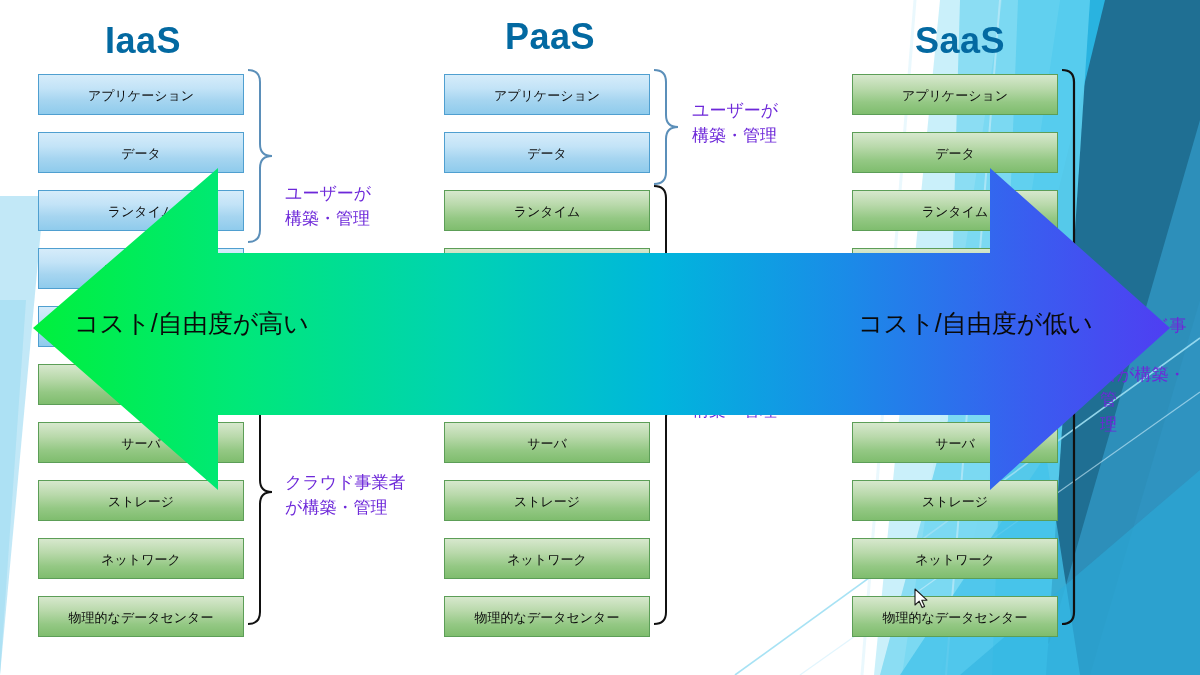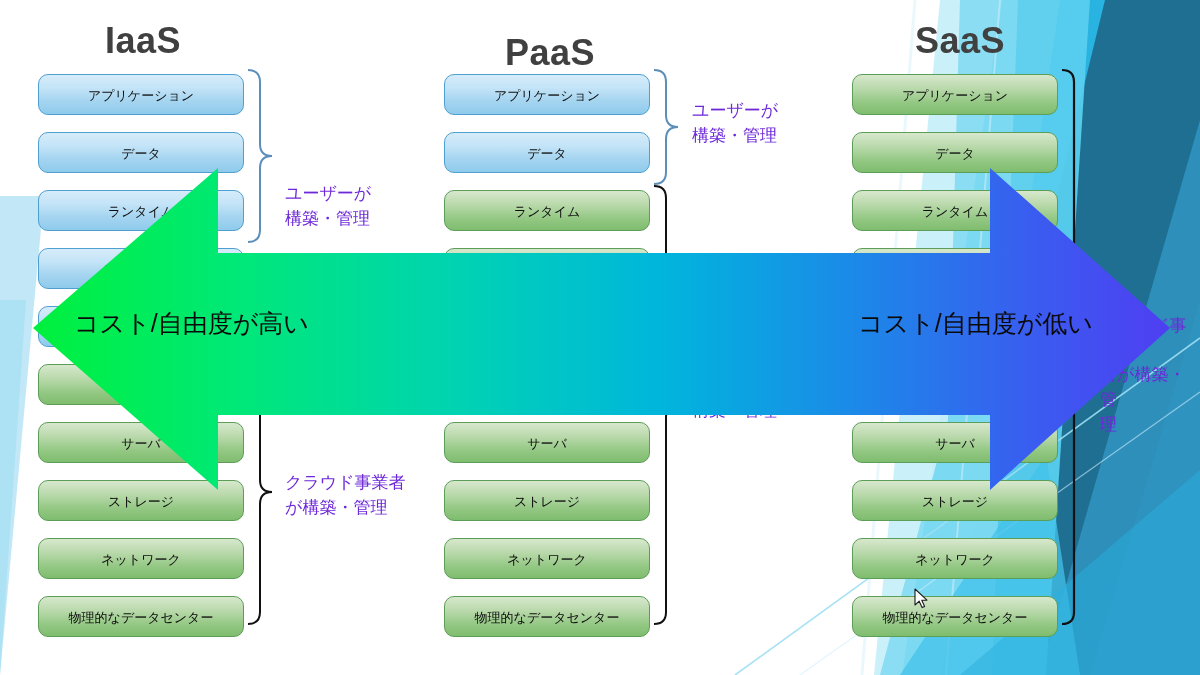--- a/index.html
+++ b/index.html
@@ -12,41 +12,41 @@
   #stage{position:absolute;left:0;top:0;width:1200px;height:675px;overflow:hidden;background:#fff;}
 
   
   #bg{position:absolute;left:0;top:0;width:1200px;height:675px;}
 
   
   .col-title{
     position:absolute;
     font-weight:bold;
     font-size:36px;
-    color:#404040;
+    color:#0369a1;
     letter-spacing:.5px;
     text-align:center;
     width:220px;
     font-family:"Liberation Serif","DejaVu Serif",serif;
   }
   .col-title.sans{font-family:"Liberation Sans","DejaVu Sans",sans-serif;}
 
   
   .stack{position:absolute;width:208px;}
   .box{
     position:absolute;
     left:0;
     width:206px;
     height:41px;
     line-height:41px;
     text-align:center;
     font-size:13px;
     color:#0d0d0d;
     box-sizing:border-box;
-    border-radius:10px;
+    border-radius:0;
     white-space:nowrap;
   }
   .box.blue{
     border:1px solid #4f9fd0;
     background:linear-gradient(to bottom,#d6ecfa 0%,#c2e3f7 35%,#a6d5f0 65%,#8fcbec 100%);
   }
   .box.green{
     border:1px solid #5c9e57;
     background:linear-gradient(to bottom,#d7e8cd 0%,#b9d9ab 35%,#94c884 70%,#7fbd6e 100%);
   }
@@ -125,21 +125,21 @@
   </svg>
   <div class="brk-label" style="left:285px;top:182px;">ユーザーが
 構築・管理</div>
 
   <svg class="bracket" style="left:246px;top:356px;" width="30" height="272" viewBox="0 0 30 272" xmlns="http://www.w3.org/2000/svg">
     <path d="M 2,4 Q 14,4 14,16 L 14,124 Q 14,136 26,136 Q 14,136 14,148 L 14,256 Q 14,268 2,268" fill="none" stroke="#111111" stroke-width="2"></path>
   </svg>
   <div class="brk-label" style="left:285px;top:471px;font-family:Liberation Serif, serif;">クラウド事業者
 が構築・管理</div>
 
-  <div class="col-title sans" style="left:440px;top:32px;">PaaS</div>
+  <div class="col-title sans" style="left:440px;top:16px;">PaaS</div>
 
   <div class="stack" style="left:444px;top:74px;">
     <div class="box blue" style="top:0px;">アプリケーション</div>
     <div class="box blue" style="top:58px;">データ</div>
     <div class="box green" style="top:116px;">ランタイム</div>
     <div class="box green" style="top:174px;">ミドルウェア</div>
     <div class="box green" style="top:232px;">OS</div>
     <div class="box green" style="top:290px;">仮想化</div>
     <div class="box green" style="top:348px;">サーバ</div>
     <div class="box green" style="top:406px;">ストレージ</div>

